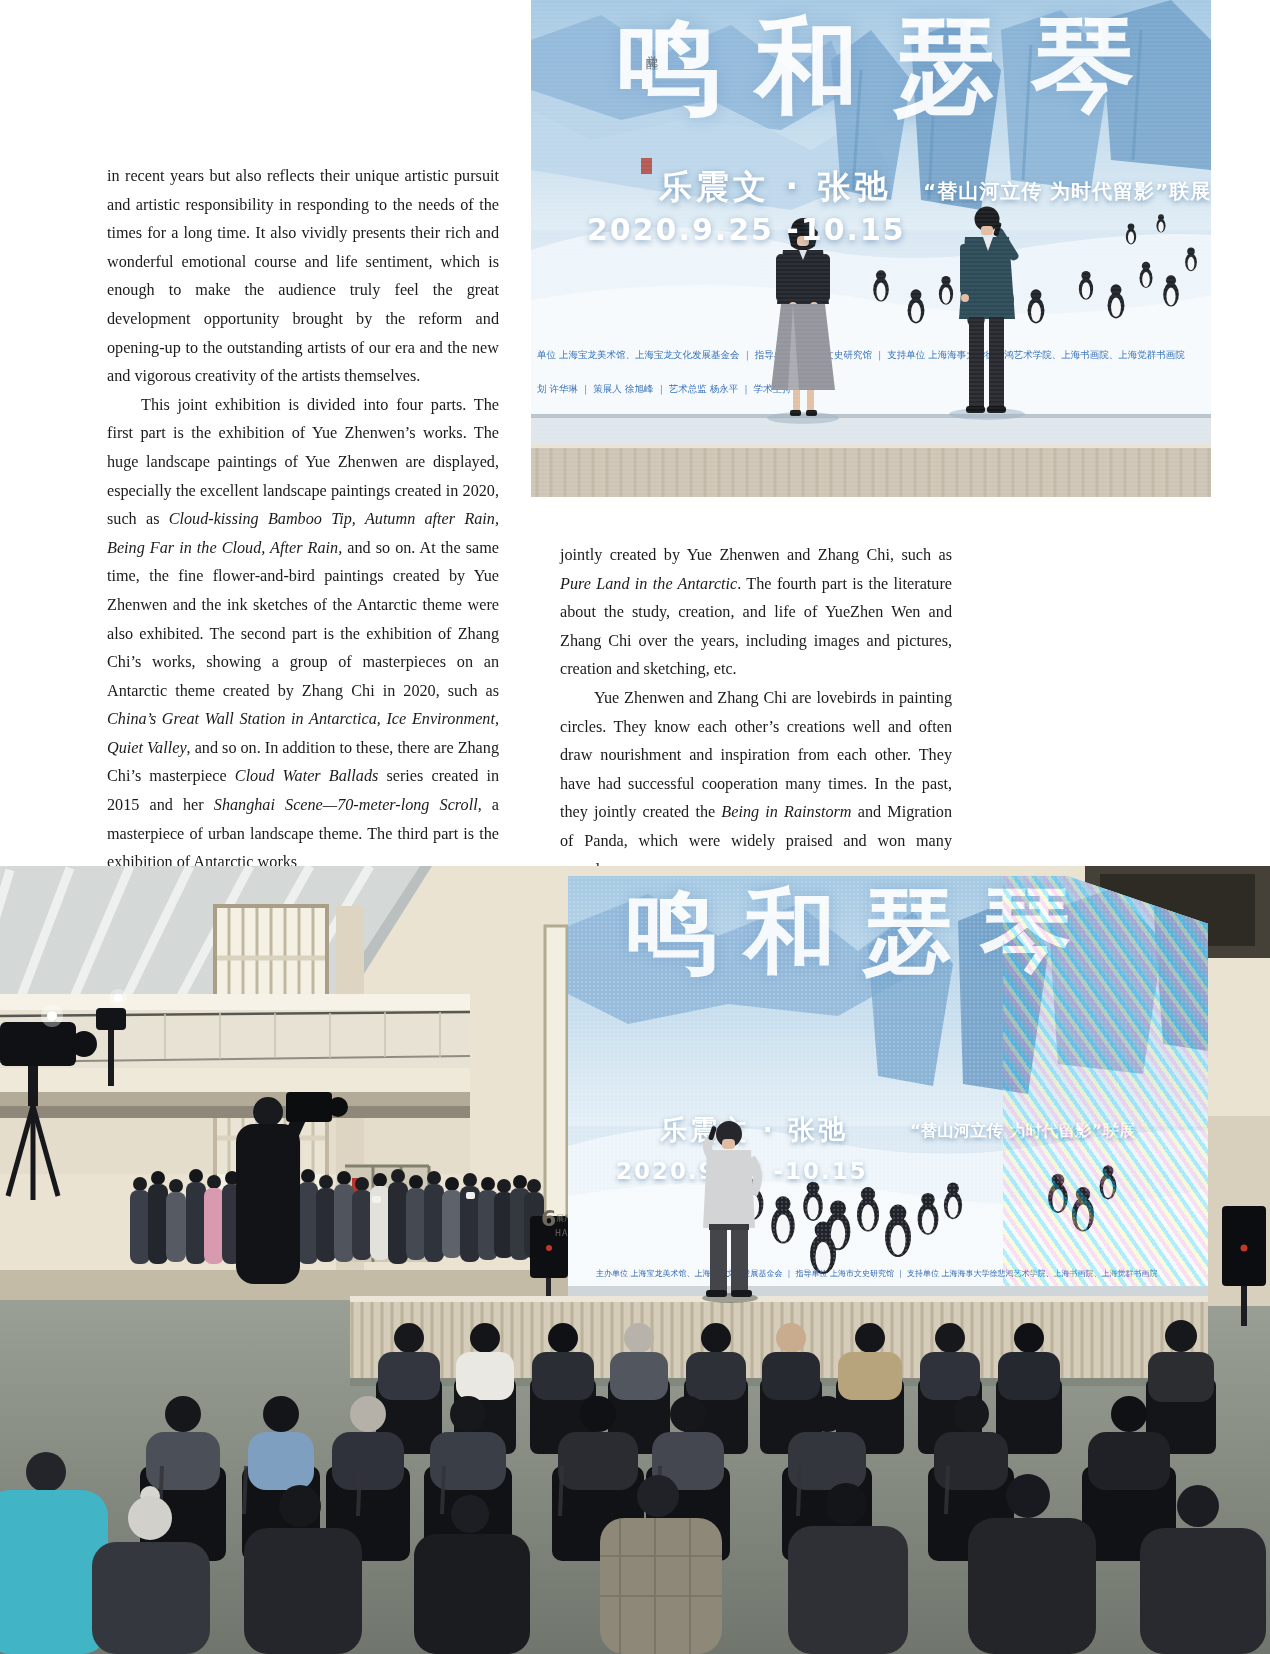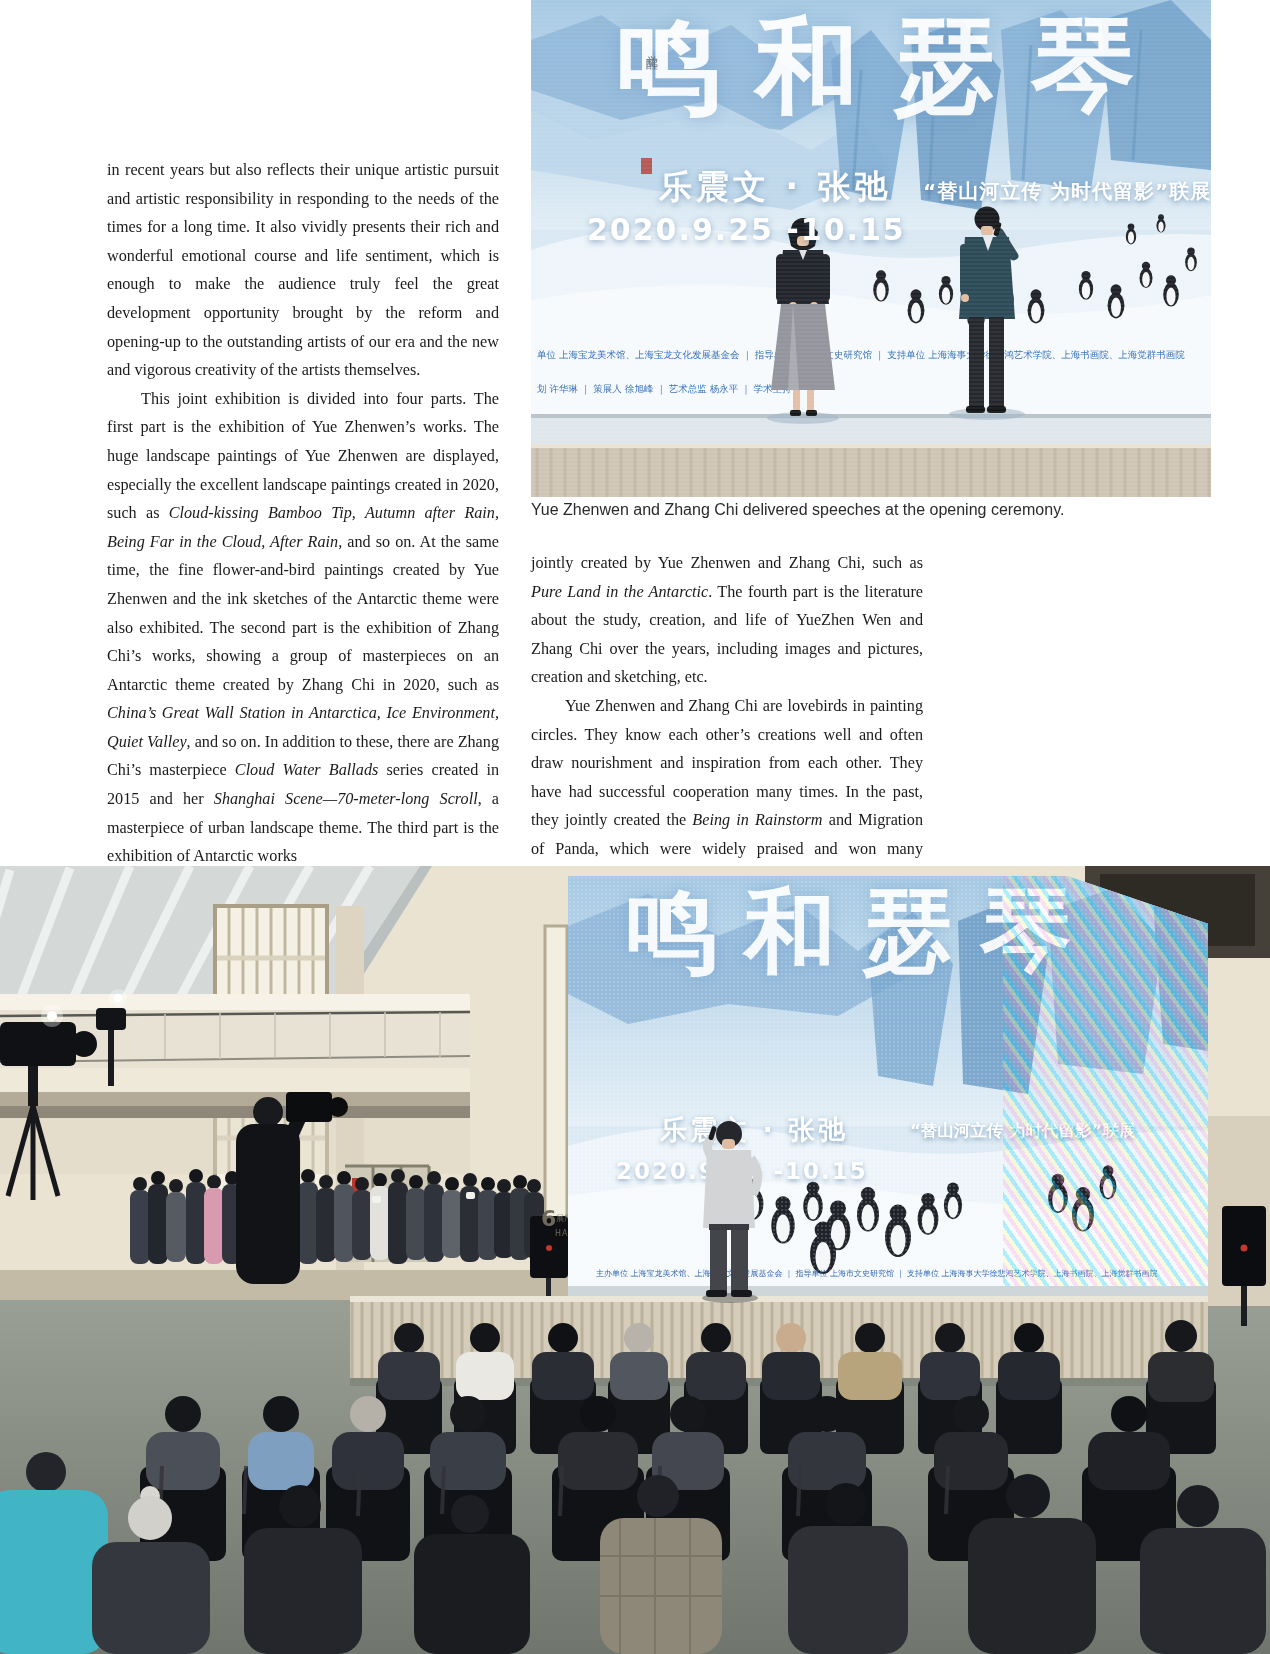--- a/index.html
+++ b/index.html
@@ -4,22 +4,22 @@
 <style>
   html,body{margin:0;padding:0;background:#ffffff;}
   .page{position:relative;width:1270px;height:1654px;background:#fff;overflow:hidden;
         font-family:"Liberation Serif", serif;}
   
   .textcol{position:absolute;width:392px;font-size:16.2px;line-height:28.6px;
            text-align:justify;color:#1b1b1b;}
   .textcol p{margin:0;}
   .textcol p.indent{text-indent:34px;}
   .textcol i{}
-  .col-left{left:107px;top:156px;}
-  .col-right{left:531px;top:541px;margin-top:8px;}
+  .col-left{left:107px;top:162px;}
+  .col-right{left:560px;top:541px;}
   .caption{position:absolute;left:531px;top:501px;width:680px;
            font-family:"Liberation Sans", sans-serif;font-size:16px;color:#2a2a2a;}
   
   .top-photo{position:absolute;left:531px;top:0;width:680px;height:497px;overflow:hidden;
              background:#cfe2f0;}
   .top-photo svg{position:absolute;left:0;top:0;}
   .top-photo::after{content:"";position:absolute;inset:0;pointer-events:none;
     background:repeating-linear-gradient(0deg, rgba(255,255,255,.05) 0 2px, transparent 2px 4px);}
   .tp-txt{position:absolute;white-space:nowrap;font-family:"DejaVu Sans", sans-serif;color:#fff;}
   .tp-calli{left:86px;top:-2px;font-size:104px;font-weight:bold;letter-spacing:34px;
@@ -230,21 +230,20 @@
     </svg>
 
     <div class="tp-txt tp-calli">鸣和瑟琴</div>
     <div class="tp-txt tp-inscription">觉醒</div>
     <div class="tp-seal"></div>
     <div class="tp-txt tp-artists">乐震文 · 张弛</div>
     <div class="tp-txt tp-subtitle">“替山河立传 为时代留影”联展</div>
     <div class="tp-txt tp-dates">2020.9.25 -10.15</div>
   </div>
 
-  <div class="caption">Yue Zhenwen and Zhang Chi delivered speeches at the opening ceremony.</div>
 
   <div class="textcol col-right">
       <p><span>jointly created by Yue Zhenwen and Zhang Chi, such as </span><i>Pure Land in the Antarctic</i><span>. The fourth part is the literature about the study, creation, and life of YueZhen Wen and Zhang Chi over the years, including images and pictures, creation and sketching, etc.</span></p>
       <p class="indent"><span>Yue Zhenwen and Zhang Chi are lovebirds in painting circles. They know each other’s creations well and often draw nourishment and inspiration from each other. They have had successful cooperation many times. In the past, they jointly created the </span><i>Being in Rainstorm</i><span> and Migration of Panda, which were widely praised and won many awards.</span></p>
     </div>
 
   <div class="bottom-photo">
     <svg width="1270" height="788" viewBox="0 0 1270 788">
       <defs>
         <linearGradient id="floorg" x1="0" x2="0" y1="0" y2="1">

